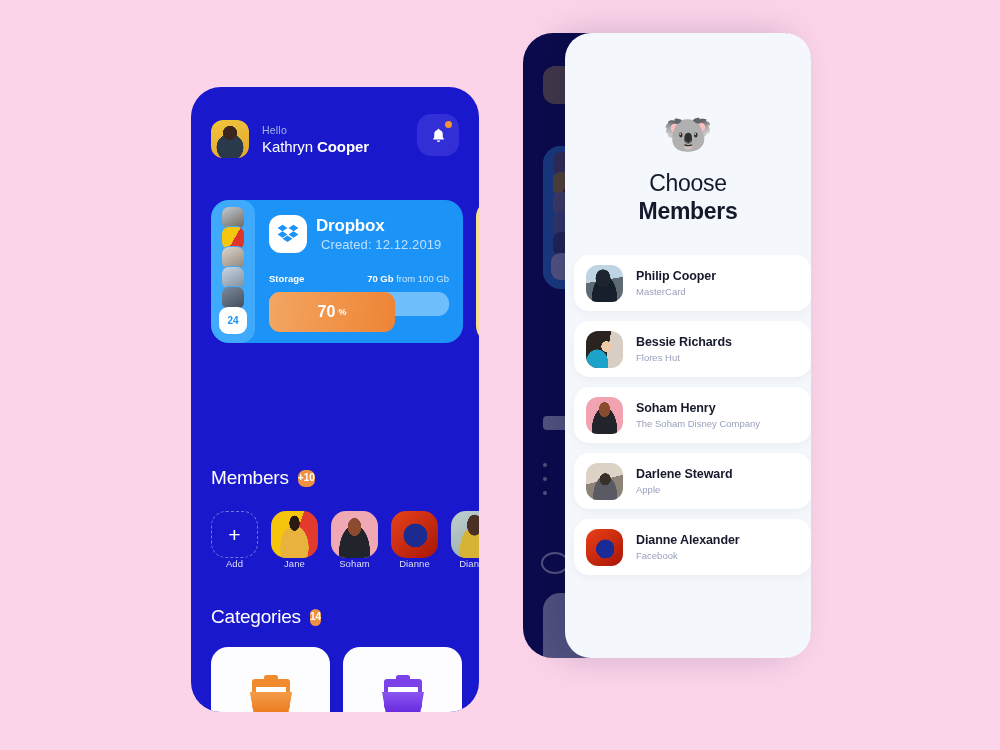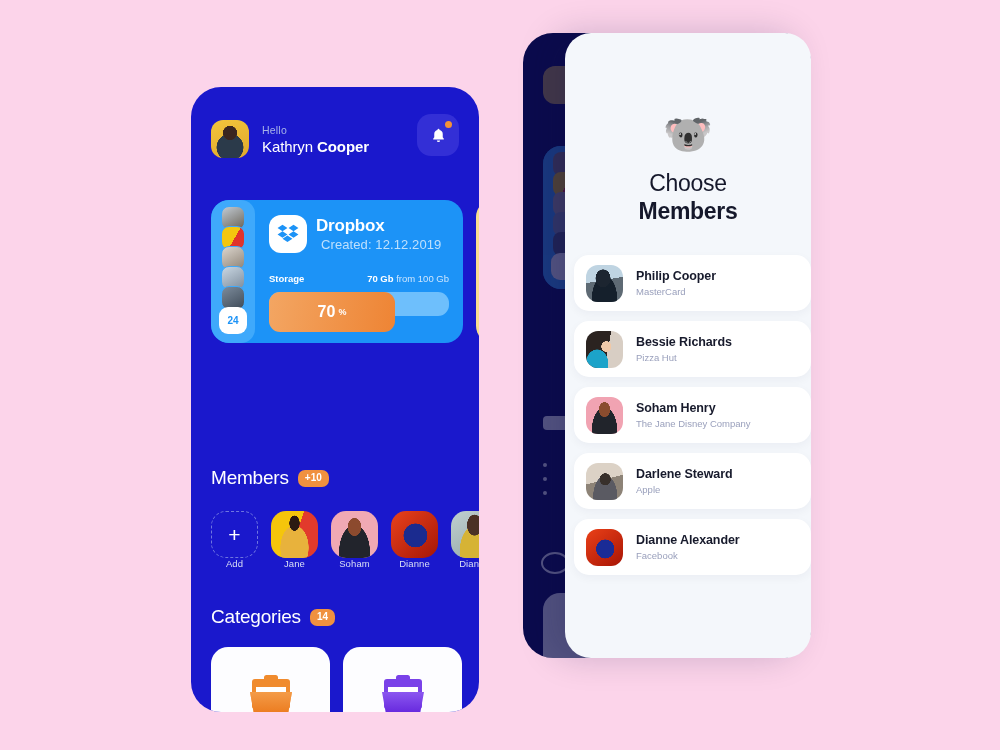--- a/index.html
+++ b/index.html
@@ -54,21 +54,21 @@
   #bar-fill { position: absolute; left: 0; top: 0; height: 40px; border-radius: 11px;
     background: linear-gradient(100deg,#F3A663 0%,#EE8434 100%);
     display: flex; align-items: center; justify-content: center; }
   #bar-fill .pv { font-size: 16px; font-weight: 700; color: #fff; }
   #bar-fill .pu { font-size: 9px; font-weight: 700; color: #fff; margin-left: 3px; }
   #yellow-peek { position: absolute; left: 285px; top: 113px; width: 34px; height: 143px; background: #F7DE8F; border-radius: 18px; }
 
   
   .sec-head { position: absolute; display: flex; align-items: center; gap: 9px; }
   .sec-head .t { font-size: 19px; color: #fff; letter-spacing: -.2px; }
-  .sec-badge { background: #F0913F; border-radius: 7px; padding: 2px 7px 3px; font-size: 10px; font-weight: 700; color: #fff; line-height: 12px; }
+  .sec-badge { background: #F0913F; border-radius: 7px; padding: 2px 0 3px; font-size: 10px; font-weight: 700; color: #fff; line-height: 12px; }
   #members-head { left: 20px; top: 380px; }
   #categories-head { left: 20px; top: 519px; }
 
   #member-row { position: absolute; left: 20px; top: 424px; display: flex; gap: 13px; }
   .mem-item { width: 47px; display: flex; flex-direction: column; align-items: center; flex: none; }
   .mem-pic { width: 47px; height: 47px; border-radius: 15px; overflow: hidden; position: relative; }
   .mem-nm { font-size: 9.5px; color: #DADFF5; letter-spacing: .1px; white-space: nowrap; }
   #add-tile { width: 47px; height: 47px; border-radius: 15px; border: 1.6px dashed #6F76E0; display:flex; align-items:center; justify-content:center; }
   #add-tile:before { content:"+"; color:#fff; font-size: 21px; font-weight: 300; line-height: 21px; }
 
@@ -299,33 +299,33 @@
         </div>
       </div>
 
       <div class="mrow">
         <div class="mrow-av">
           <div class="ph" style="background:linear-gradient(100deg,#2B2320 0 58%,#D8CEC4 58%);"></div>
           <div class="ph" style="background:radial-gradient(ellipse at 55% 42%,#F0C9A8 0 17%,transparent 18%),radial-gradient(ellipse at 30% 88%,#1CA3C9 0 30%,transparent 31%);"></div>
         </div>
         <div class="mrow-tx">
           <div class="mrow-n">Bessie Richards</div>
-          <div class="mrow-c">Pizza Hut</div>
+          <div class="mrow-c">Flores Hut</div>
         </div>
       </div>
 
 
       <div class="mrow">
         <div class="mrow-av">
           <div class="ph" style="background:#F1A3B2;"></div>
           <div class="ph" style="background:radial-gradient(ellipse at 50% 34%,#8A4C2E 0 21%,transparent 22%),radial-gradient(ellipse at 50% 90%,#21242B 0 48%,transparent 49%);"></div>
         </div>
         <div class="mrow-tx">
           <div class="mrow-n">Soham Henry</div>
-          <div class="mrow-c">The Jane Disney Company</div>
+          <div class="mrow-c">The Soham Disney Company</div>
         </div>
       </div>
 
       <div class="mrow">
         <div class="mrow-av">
           <div class="ph" style="background:linear-gradient(165deg,#DCD2C6 0 46%,#8D8377 46%);"></div>
           <div class="ph" style="background:radial-gradient(ellipse at 52% 44%,#38302B 0 20%,transparent 21%),radial-gradient(ellipse at 52% 92%,#5A5A62 0 44%,transparent 45%);"></div>
         </div>
         <div class="mrow-tx">
           <div class="mrow-n">Darlene Steward</div>

